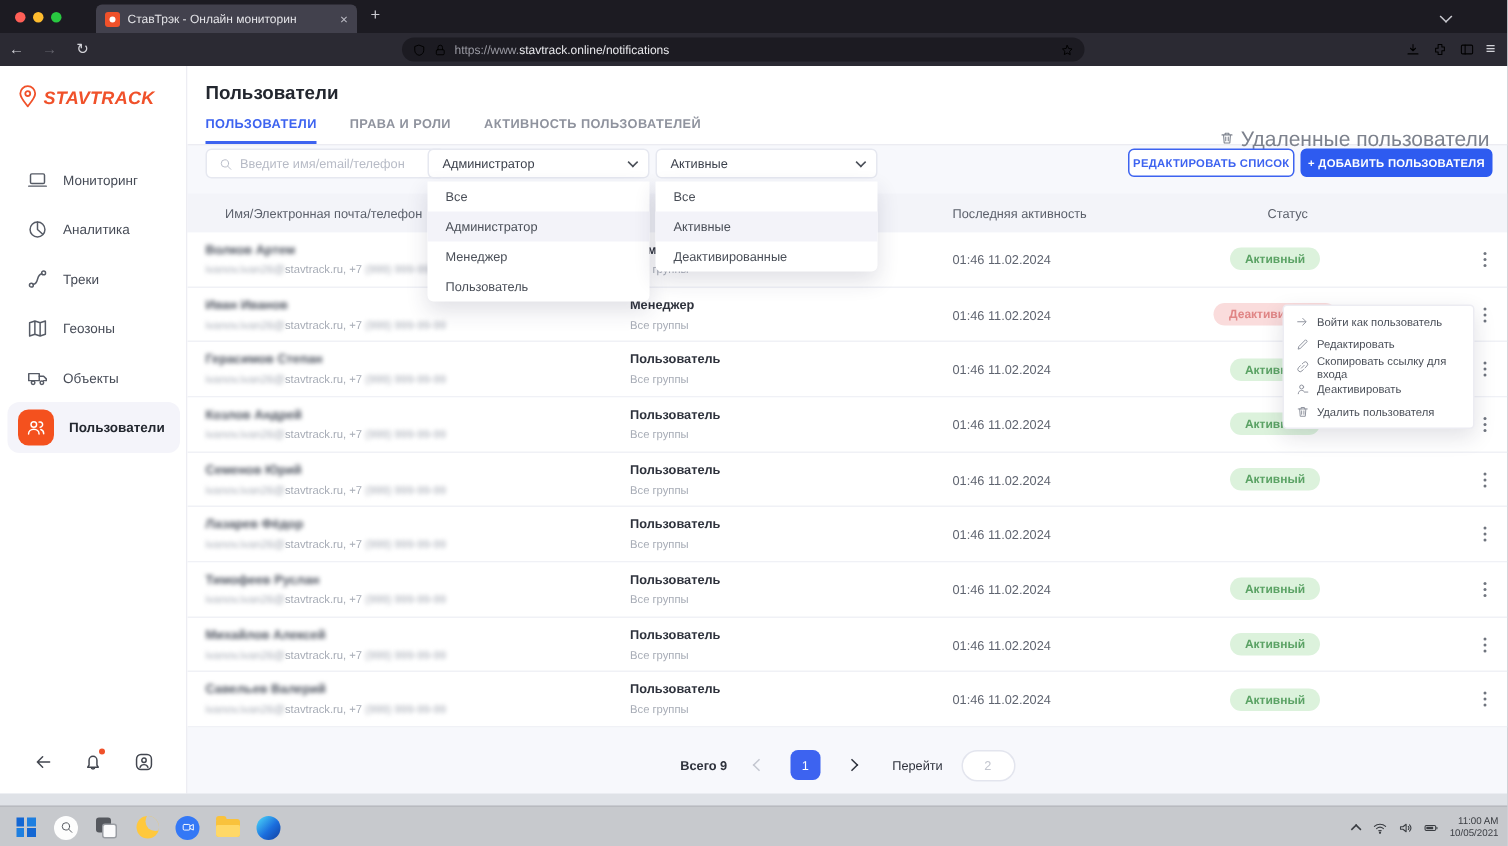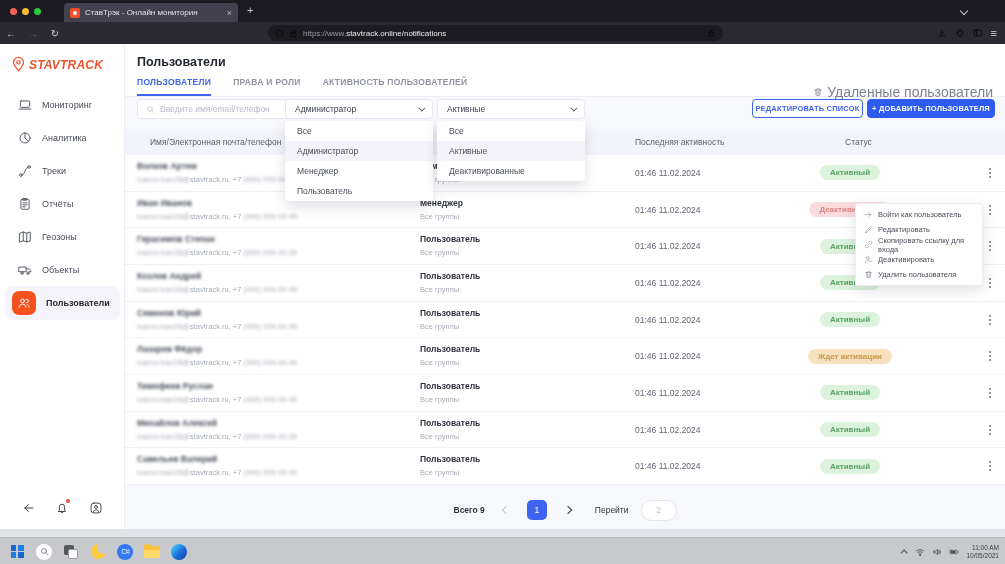--- a/index.html
+++ b/index.html
@@ -30,21 +30,21 @@
   .tb-right svg { width:10px; height:10px; stroke:#d3d3d9; }
   .hamburger { font-size:11px; color:#d3d3d9; }
 
   svg.ic { fill:none; stroke:currentColor; stroke-width:1.7; stroke-linecap:round; stroke-linejoin:round; }
 
   
   .sidebar { position:absolute; left:0; top:44px; width:125px; height:485px; background:#fff; border-right:1px solid #ededf3; }
   .logo { position:absolute; left:10px; top:12px; display:flex; align-items:center; gap:2px; }
   .logo-pin { width:17px; height:17px; color:#f0512a; }
   .logo-text { font-size:12px; font-weight:bold; font-style:italic; color:#f0512a; letter-spacing:.2px; }
-  .nav { position:absolute; left:0; top:44px; width:125px; }
+  .nav { position:absolute; left:0; top:59px; width:125px; }
   .nav-item { height:33px; display:flex; align-items:center; padding-left:18px; gap:10px; color:#474c57; cursor:pointer; }
   .nav-item .nic { width:14px; height:14px; color:#565b66; flex:none; display:flex; }
   .nav-label { font-size:9px; color:#474c57; }
   .nav-item.is-active { margin:0 5px; padding-left:7px; background:#f4f4fa; border-radius:8px; height:34px; }
   .nav-item.is-active .nic { width:24px; height:24px; background:#f4511e; border-radius:7px; color:#fff; padding:5px; }
   .nav-item.is-active .nav-label { font-weight:bold; color:#23272f; }
   .side-bottom { position:absolute; left:0; bottom:14px; width:125px; display:flex; align-items:center; justify-content:space-around; padding:0 12px; }
   .side-bottom .sbi { width:14px; height:14px; color:#42464f; position:relative; }
   .bell-dot { position:absolute; right:-1px; top:-2px; width:4px; height:4px; border-radius:50%; background:#f0512a; }
 
@@ -225,29 +225,20 @@
           <span class="nic">
             <svg class="ic" viewBox="0 0 24 24" style="width:100%;height:100%">
               <circle cx="5" cy="19" r="2.2"></circle>
               <circle cx="19" cy="5" r="2.2"></circle>
               <path d="M7 18c7 0 3-11 10-12"></path>
             </svg>
           </span>
           <span class="nav-label">Треки</span>
         </div>
 
-        <div class="nav-item">
-          <span class="nic">
-            <svg class="ic" viewBox="0 0 24 24" style="width:100%;height:100%">
-              <rect x="5" y="4" width="14" height="17" rx="2"></rect>
-              <path d="M9 2.5h6v3H9zM8.5 10h7M8.5 13.5h7M8.5 17h4"></path>
-            </svg>
-          </span>
-          <span class="nav-label">Отчёты</span>
-        </div>
 
         <div class="nav-item">
           <span class="nic">
             <svg class="ic" viewBox="0 0 24 24" style="width:100%;height:100%">
               <path d="M3 5.5 9 3.5l6 2 6-2v15l-6 2-6-2-6 2zM9 3.5v15M15 5.5v15"></path>
             </svg>
           </span>
           <span class="nav-label">Геозоны</span>
         </div>
 
@@ -438,23 +429,20 @@
       <div class="trow">
         <div class="cell-name">
           <div class="u-name">Лазарев Фёдор</div>
           <div class="u-contact"><span class="cblur">ivanov.ivan26@</span><span>stavtrack.ru, +7 </span><span class="cblur">(999) 999-99-99</span></div>
         </div>
         <div class="cell-role">
           <div class="u-role">Пользователь</div>
           <div class="u-group">Все группы</div>
         </div>
         <div class="cell-activity">01:46 11.02.2024</div>
-        <div class="cell-status">
-          <span class="pill st-wait">Ждет активации</span>
-        </div>
         <div class="cell-dots">
           <i></i>
           <i></i>
           <i></i>
         </div>
       </div>
 
       <div class="trow">
         <div class="cell-name">
           <div class="u-name">Тимофеев Руслан</div>

